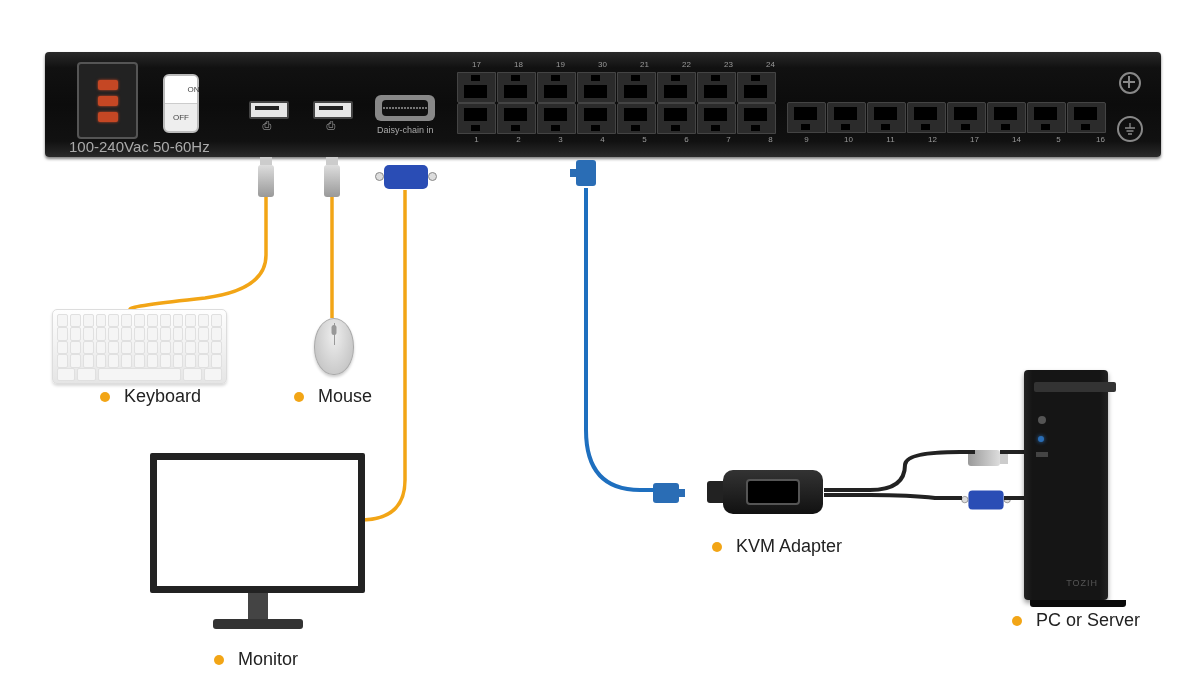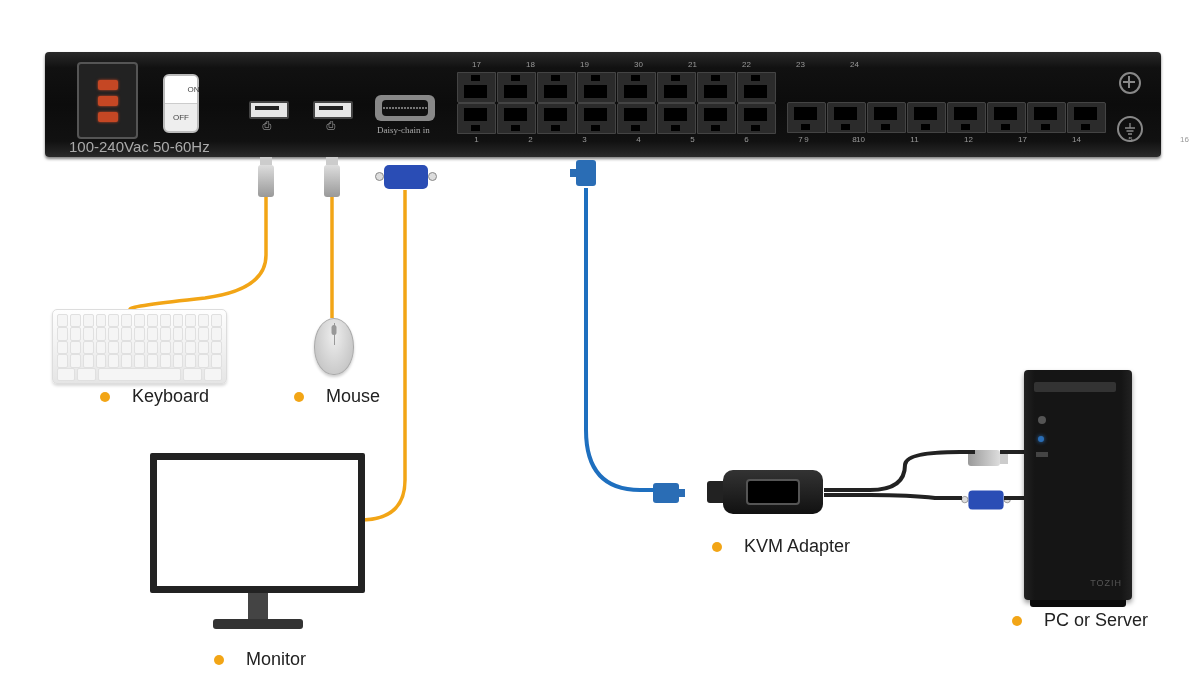--- a/index.html
+++ b/index.html
@@ -9,21 +9,21 @@
     width:1200px;
     height:683px;
     position:relative;
   }
   
   .lbl{
     font-size:18px;
     color:#222;
     display:flex;
     align-items:center;
-    gap:22px;
+    gap:14px;
     position:absolute;
   }
   .lbl .dot{
     width:10px;height:10px;border-radius:50%;
     background:#f2a516;
     display:inline-block;
   }
 
   
   .unit{
@@ -58,34 +58,34 @@
   .usb1{left:204px}.usb2{left:268px}
   .usb-ico{position:absolute;top:67px;font-size:11px;color:#bbb;width:36px;text-align:center;}
   .usb-ico.a{left:204px}.usb-ico.b{left:268px}
 
   .vga-port{
     position:absolute;left:330px;top:43px;width:60px;height:26px;
     background:#888;border-radius:6px;display:flex;align-items:center;justify-content:center;
   }
   .vga-port .inner{width:44px;height:14px;background:#111;border-radius:4px;display:flex;flex-wrap:wrap;align-items:center;justify-content:center;gap:1px;padding:1px;}
   .vga-port .inner i{width:2px;height:2px;background:#999;border-radius:50%;}
-  .vgalbl{position:absolute;left:332px;top:73px;font-size:9px;color:#aaa;font-family:Liberation Serif, serif;}
+  .vgalbl{position:absolute;left:332px;top:73px;font-size:9px;color:#aaa;}
 
   
   .ports{position:absolute;top:20px;}
   .prow{display:flex;gap:1px;}
   .rj{
     width:37px;height:29px;background:#2b2b2b;border:1px solid #444;
     position:relative;border-radius:2px 2px 0 0;
   }
   .rj::before{content:"";position:absolute;left:6px;top:4px;width:23px;height:13px;background:#000;}
   .rj::after{content:"";position:absolute;left:13px;bottom:2px;width:9px;height:6px;background:#000;}
   .rj.flip{transform:scaleY(-1);}
   .plabel{font-size:8px;color:#999;text-align:center;width:39px;}
-  .plabels{display:flex;gap:15px;position:absolute;}
+  .plabels{display:flex;gap:3px;position:absolute;}
 
   .grnd{
     position:absolute;right:14px;top:20px;width:34px;height:70px;
     display:flex;flex-direction:column;align-items:center;justify-content:space-between;
   }
   .grnd .scr{width:18px;height:18px;border:2px solid #888;border-radius:50%;position:relative;}
   .grnd .scr::before,.grnd .scr::after{content:"";position:absolute;background:#888;}
   .grnd .scr::before{left:7px;top:2px;width:2px;height:12px;}
   .grnd .scr::after{left:2px;top:7px;width:12px;height:2px;}
   .grnd .gnd{width:22px;height:22px;border:2px solid #888;border-radius:50%;display:flex;align-items:center;justify-content:center;}
@@ -124,21 +124,21 @@
 
   .adapter{
     position:absolute;left:723px;top:470px;width:100px;height:44px;
     background:linear-gradient(#333,#111);border-radius:10px;
     display:flex;align-items:center;justify-content:center;gap:4px;
   }
   .adapter .slot{width:50px;height:22px;background:#000;border-radius:4px;border:2px solid #555;}
   .adapter .rjout{position:absolute;left:-16px;top:11px;width:16px;height:22px;background:#222;border-radius:3px 0 0 3px;}
 
   .pc{
-    position:absolute;left:1024px;top:370px;width:108px;height:230px;
+    position:absolute;left:1024px;top:370px;width:84px;height:230px;
     background:linear-gradient(90deg,#222 0%,#151515 10%,#151515 90%,#222 100%);
     border-radius:4px;box-shadow:0 3px 5px rgba(0,0,0,.4);
   }
   .pc .drive{position:absolute;top:12px;left:10px;width:82px;height:10px;background:#333;border-radius:2px;}
   .pc .btn{position:absolute;top:46px;left:14px;width:8px;height:8px;background:#555;border-radius:50%;}
   .pc .led{position:absolute;top:66px;left:14px;width:6px;height:6px;background:#2a6db5;border-radius:50%;box-shadow:0 0 4px #2a6db5;}
   .pc .usb{position:absolute;top:82px;left:12px;width:12px;height:5px;background:#444;}
   .pc .brand{position:absolute;bottom:12px;right:10px;font-size:9px;color:#555;letter-spacing:1px;}
   .pc .base{position:absolute;bottom:-7px;left:6px;width:96px;height:7px;background:#0a0a0a;border-radius:0 0 3px 3px;}
 

